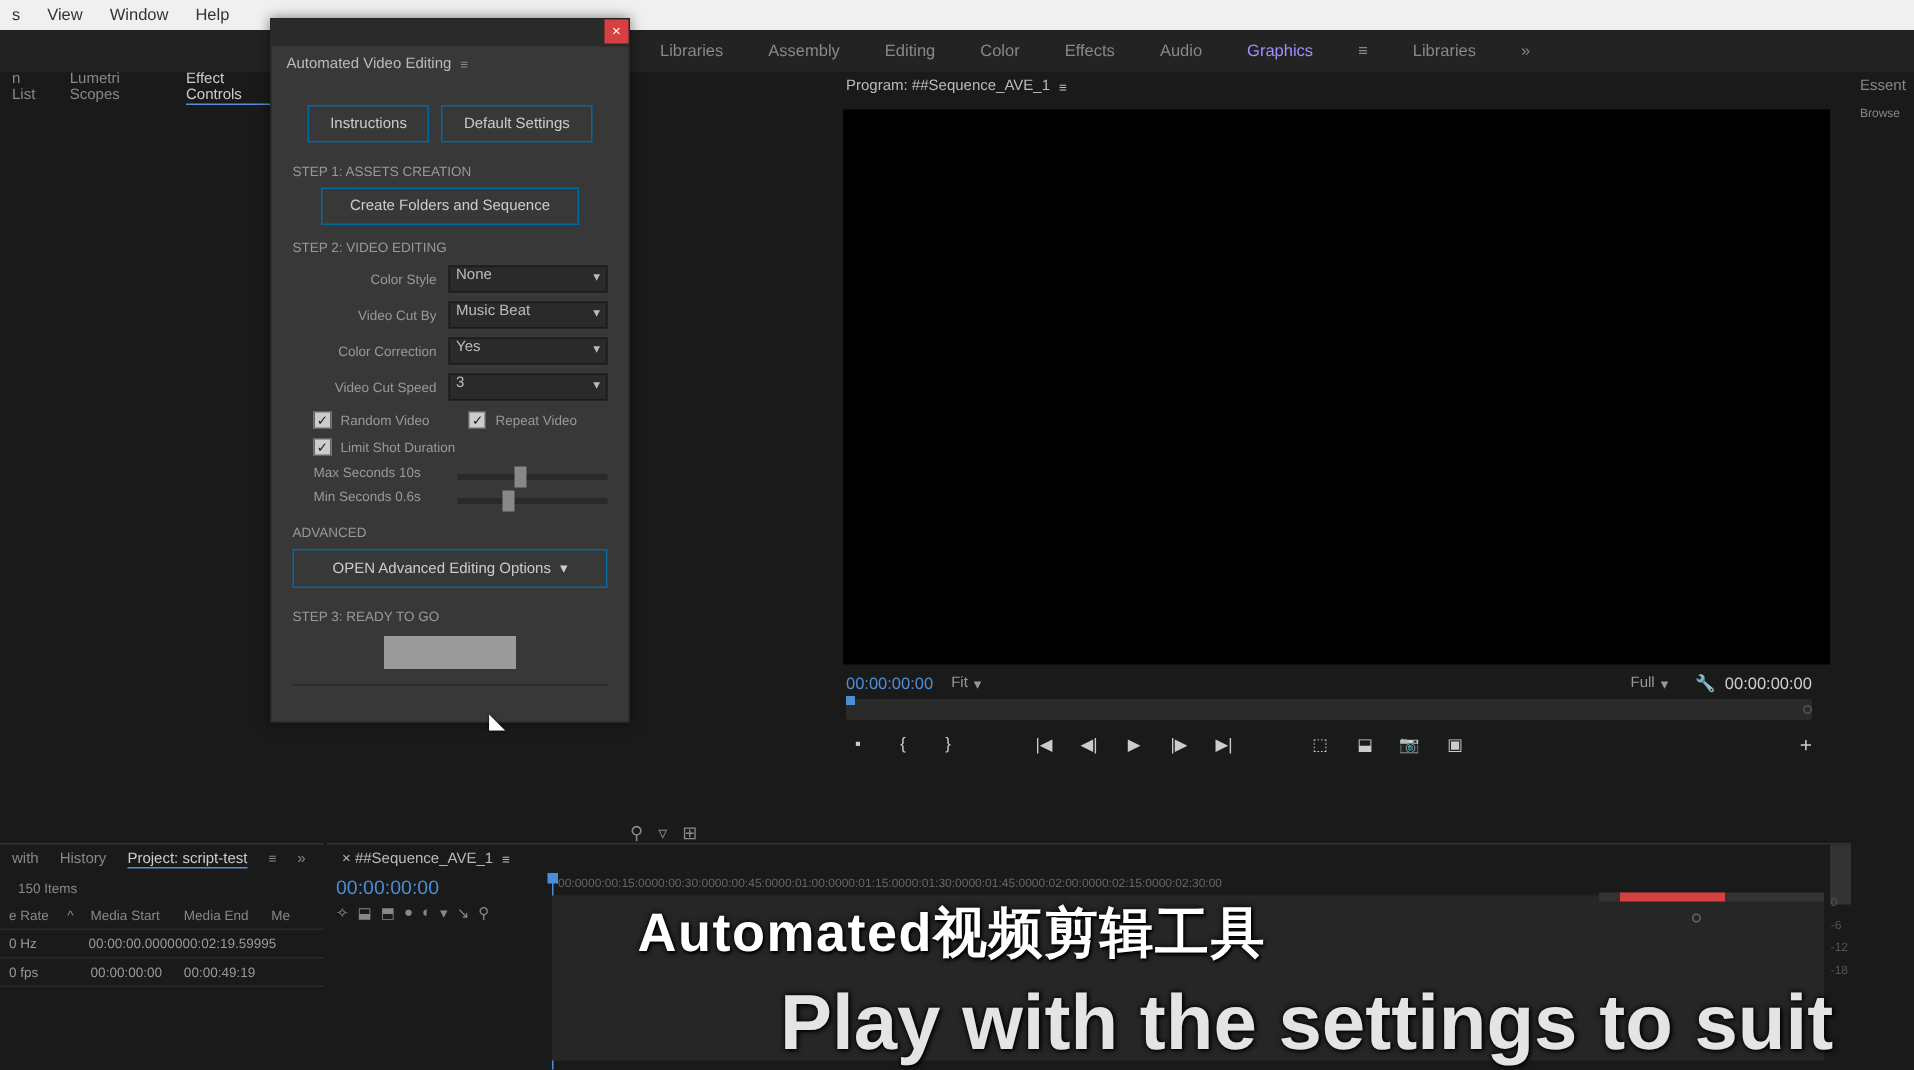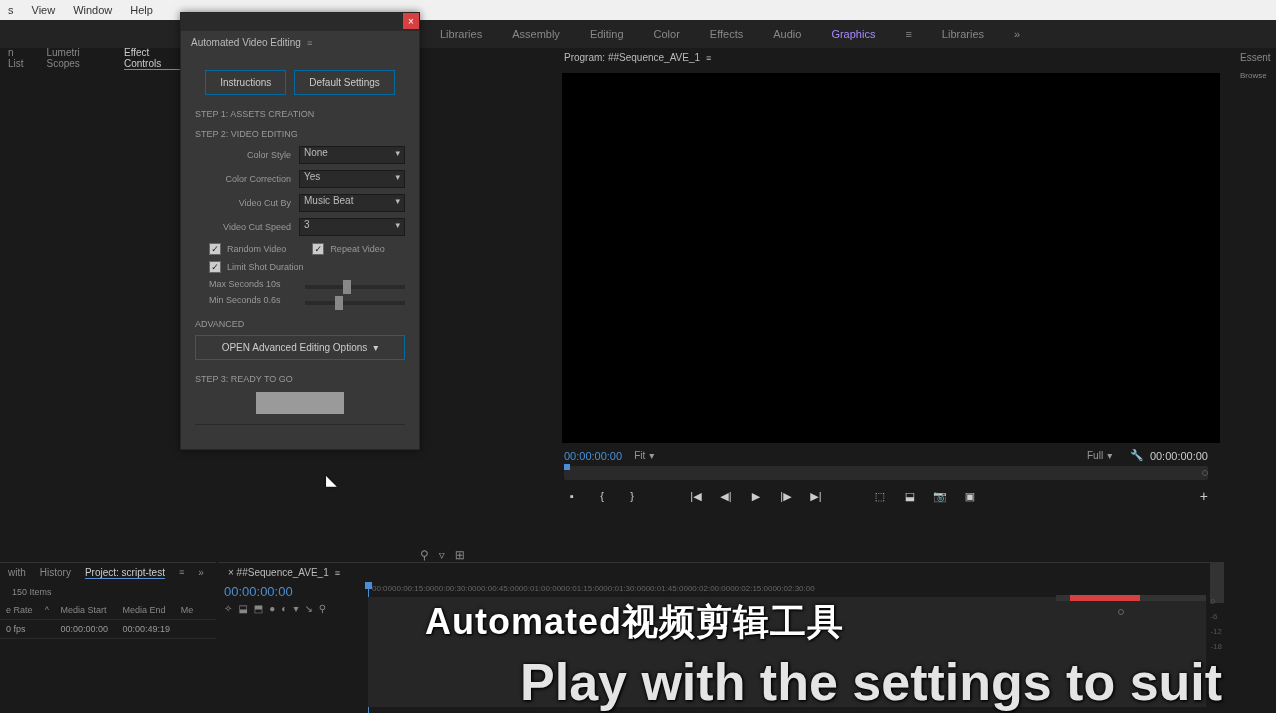--- a/index.html
+++ b/index.html
@@ -75,21 +75,21 @@
 .project-panel { position: absolute; top: 562px; left: 0; width: 216px; height: 150px; border-top: 1px solid #333; }
 .proj-tabs { display: flex; gap: 14px; padding: 4px 8px; font-size: 10px; color: #888; }
 .proj-tabs .active { color: #ccc; border-bottom: 1px solid #5a8dd6; }
 .proj-tab-close { font-size: 9px; }
 .proj-items { font-size: 9px; color: #888; text-align: left; padding: 4px 12px; }
 .proj-header, .proj-row { display: flex; font-size: 9px; color: #999; padding: 4px 6px; border-bottom: 1px solid #2a2a2a; }
 .proj-header { color: #888; }
 .proj-col1 { width: 40px; } .proj-col1b { width:16px; } .proj-col2 { width: 64px; } .proj-col3 { width: 60px; } .proj-col4 { width: 30px; }
 
 
-.timeline-panel { position: absolute; top: 562px; left: 218px; right: 52px; height: 150px; border-top: 1px solid #333; }
+.timeline-panel { position: absolute; top: 562px; left: 218px; right: 42px; height: 150px; border-top: 1px solid #333; }
 .tl-tab { display: flex; align-items: center; gap: 6px; padding: 4px 10px; font-size: 10px; color: #bbb; }
 .tl-head { display: flex; align-items: flex-start; }
 .tl-head-left { width: 150px; padding: 2px 6px; }
 .tl-timecode { color: #4a8fd6; font-size: 13px; }
 .tl-icons { display: flex; gap: 6px; margin-top: 4px; }
 .tl-icons span { font-size: 10px; color: #888; cursor: pointer; }
 .tl-ruler { flex: 1; position: relative; height: 30px; }
 .tl-playhead { position: absolute; left: 0; top: 0; width: 1px; height: 140px; background: #4a8fd6; }
 .tl-playhead::before { content:''; position:absolute; top:0; left:-3px; width:7px; height:7px; background:#4a8fd6; }
 .tl-ticks { display: flex; justify-content: flex-start; font-size: 8px; color: #666; padding: 2px 4px 0; }
@@ -149,33 +149,36 @@
   <div class="plugin-tab">
     <span>Automated Video Editing</span>
     <span class="plugin-tab-close">≡</span>
   </div>
   <div class="plugin-body">
     <div class="plugin-btn-row">
       <button class="plugin-btn">Instructions</button>
       <button class="plugin-btn">Default Settings</button>
     </div>
     <div class="plugin-step">STEP 1: ASSETS CREATION</div>
+    <div style="display:flex;justify-content:center;margin-bottom:10px;">
+      <button class="plugin-btn" style="padding:6px 18px;">Create Folders and Sequence</button>
+    </div>
     <div class="plugin-step">STEP 2: VIDEO EDITING</div>
 
     <div class="plugin-row">
       <div class="plugin-label">Color Style</div>
       <div class="plugin-select">None</div>
     </div>
     <div class="plugin-row">
+      <div class="plugin-label">Video Cut By</div>
+      <div class="plugin-select">Music Beat</div>
+    </div>
+    <div class="plugin-row">
       <div class="plugin-label">Color Correction</div>
       <div class="plugin-select">Yes</div>
-    </div>
-    <div class="plugin-row">
-      <div class="plugin-label">Video Cut By</div>
-      <div class="plugin-select">Music Beat</div>
     </div>
     <div class="plugin-row">
       <div class="plugin-label">Video Cut Speed</div>
       <div class="plugin-select">3</div>
     </div>
 
     <div class="plugin-check-row">
       <div class="plugin-check">✓</div>
       <span class="plugin-check-label">Random Video</span>
       <div style="width:14px;"></div>
@@ -272,20 +275,27 @@
   </div>
   <div class="proj-items">150 Items</div>
   <div class="proj-header">
     <div class="proj-col1">e Rate</div>
     <div class="proj-col1b">^</div>
     <div class="proj-col2">Media Start</div>
     <div class="proj-col3">Media End</div>
     <div class="proj-col4">Me</div>
   </div>
   <div class="proj-row">
+    <div class="proj-col1">0 Hz</div>
+    <div class="proj-col1b"></div>
+    <div class="proj-col2">00:00:00.00000</div>
+    <div class="proj-col3">00:02:19.59995</div>
+    <div class="proj-col4"></div>
+  </div>
+  <div class="proj-row">
     <div class="proj-col1">0 fps</div>
     <div class="proj-col1b"></div>
     <div class="proj-col2">00:00:00:00</div>
     <div class="proj-col3">00:00:49:19</div>
     <div class="proj-col4"></div>
   </div>
 </div>
 
 <div class="timeline-panel">
   <div class="tl-tab">

